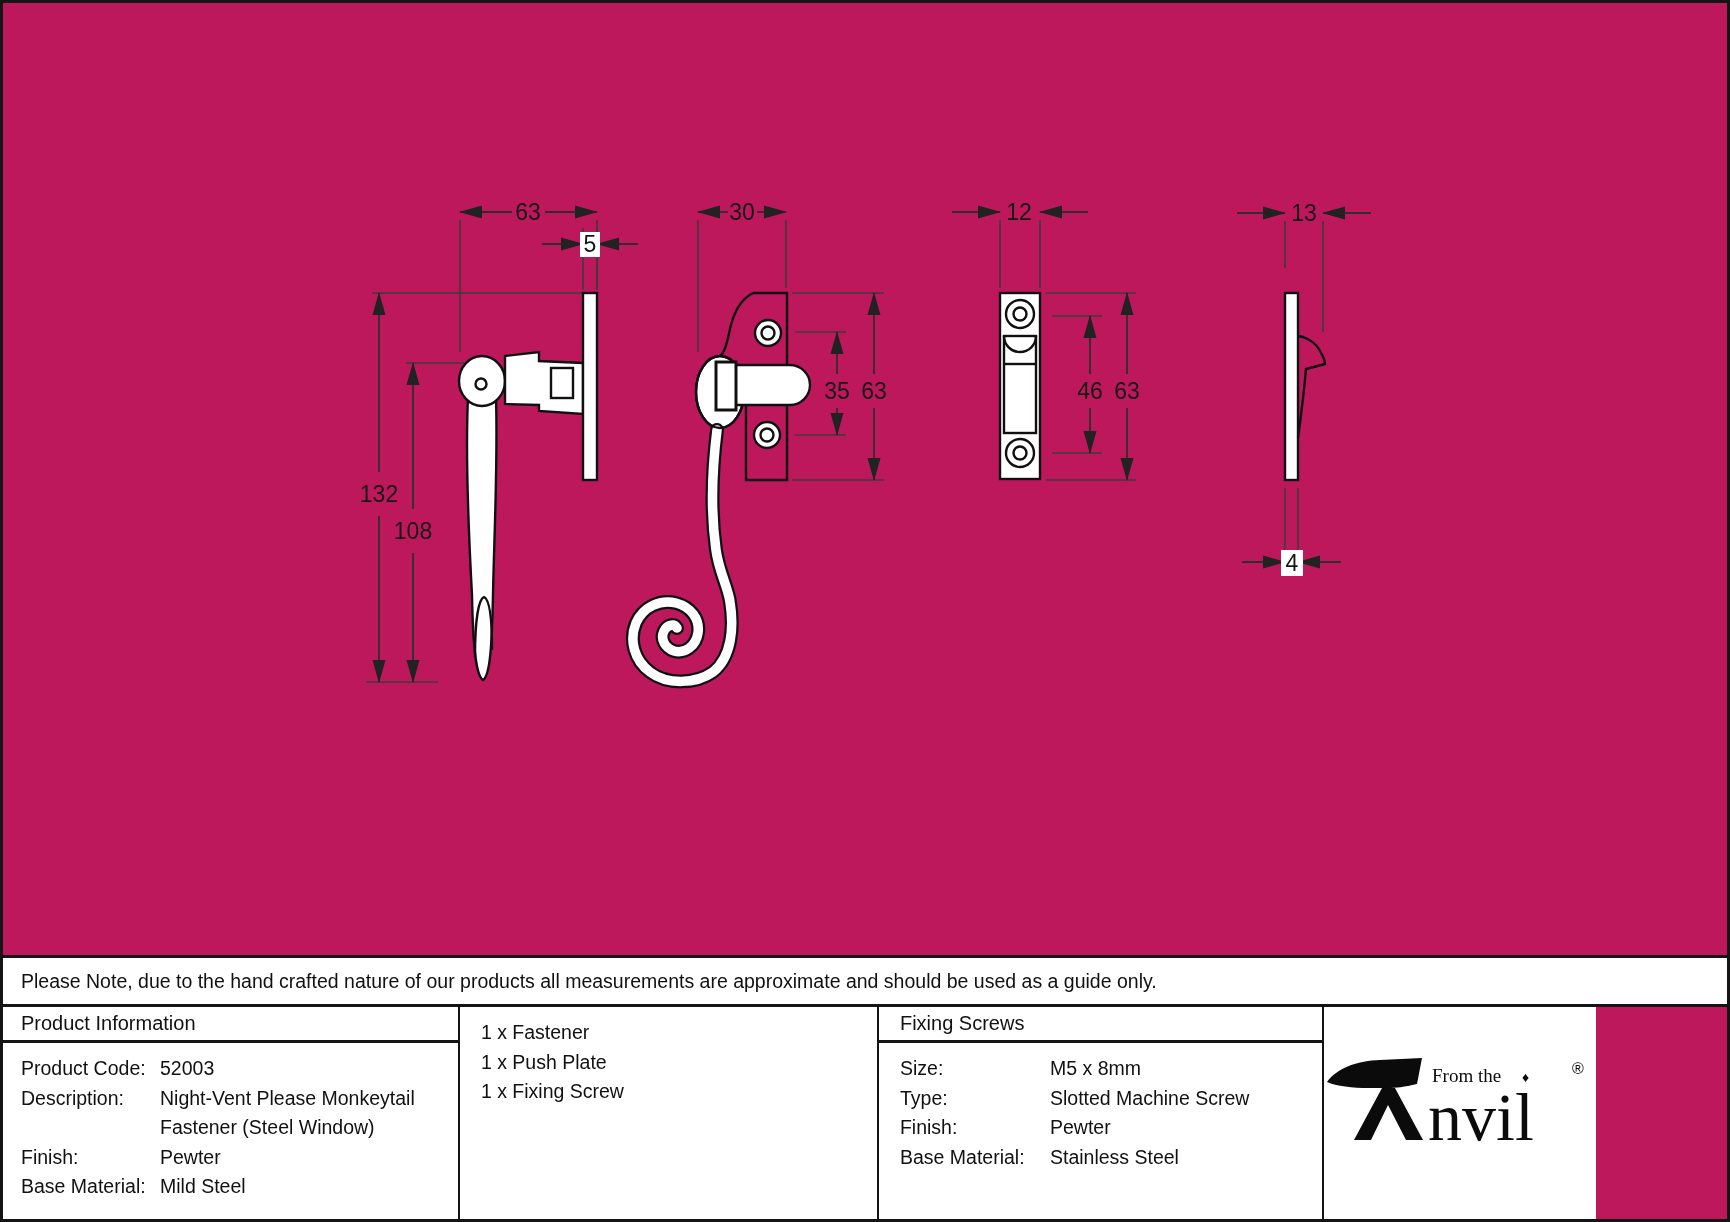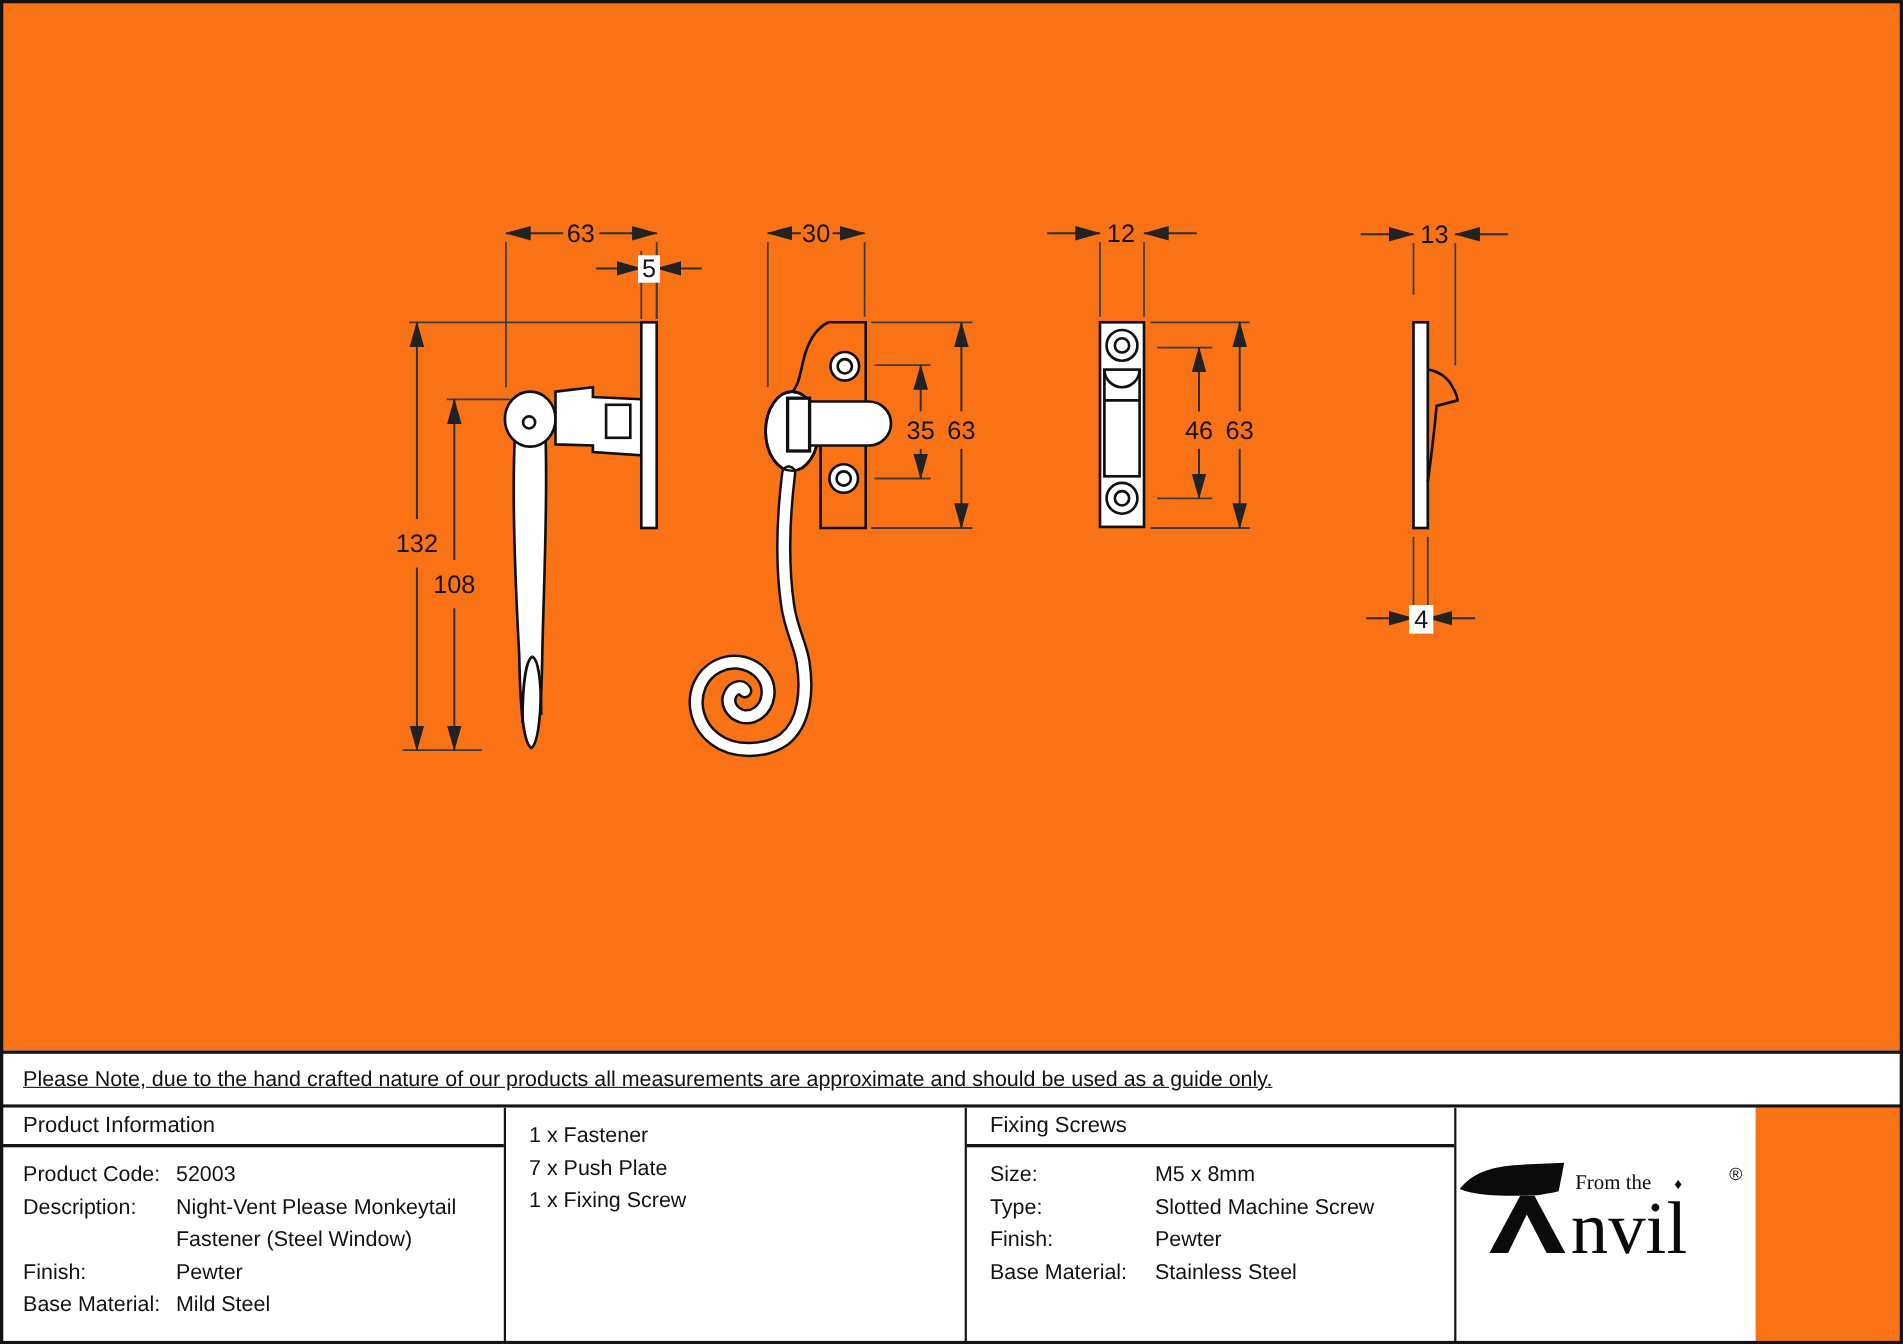--- a/index.html
+++ b/index.html
@@ -1,31 +1,31 @@
 <!DOCTYPE html>
 <html><head>
 <meta charset="utf-8">
 <style>
   html,body{margin:0;padding:0;background:#e8e8e8;}
-  .page{position:relative;width:1730px;height:1222px;background:#f97316;
+  .page{position:relative;width:1730px;height:1222px;background:#be185d;
         font-family:"Liberation Sans",sans-serif;color:#111;overflow:hidden;}
   .frame{position:absolute;inset:0;border:3px solid #141414;pointer-events:none;z-index:50;}
   .drawing-area{position:absolute;left:0;top:0;width:1730px;height:955px;}
   svg text{font-family:"Liberation Sans",sans-serif;}
   .ext{stroke:#3c3c3c;stroke-width:1.6;fill:none;}
   .dim{stroke:#2e2e2e;stroke-width:1.8;fill:none;}
   .part{stroke:#101010;stroke-width:2.4;fill:#ffffff;}
   .partln{stroke:#101010;stroke-width:2.4;fill:none;}
   .part3{stroke:#101010;stroke-width:3;fill:#ffffff;}
   .band{stroke:#101010;stroke-width:14;fill:none;stroke-linecap:round;}
   .bandin{stroke:#ffffff;stroke-width:9.5;fill:none;stroke-linecap:round;}
   .dt{font-size:23px;fill:#161616;text-anchor:middle;}
   .note-band{position:absolute;left:0;top:955px;width:1730px;height:52px;box-sizing:border-box;
              border-top:3px solid #141414;border-bottom:3px solid #141414;
-             display:flex;align-items:center;padding-left:21px;font-size:19.5px;background:#fff;text-decoration:underline;}
+             display:flex;align-items:center;padding-left:21px;font-size:19.5px;background:#fff;}
   .spec-table{position:absolute;left:0;top:1007px;width:1596px;height:215px;display:flex;background:#fff;}
   .col{box-sizing:border-box;position:relative;}
   .col + .col{border-left:2.5px solid #141414;}
   .c1{width:493px;} .c2{width:451px;} .c3{width:479px;}
   .c4{flex:1;display:flex;align-items:center;justify-content:center;}
   .col-header{height:36px;box-sizing:border-box;border-bottom:3px solid #141414;
               display:flex;align-items:center;padding-left:21px;font-size:20px;}
   .col-body{padding:11px 0 0 21px;font-size:19.5px;line-height:29.5px;}
   .kv{display:flex;}
   .kv .k{flex:none;width:139px;}
@@ -195,21 +195,21 @@
         <div class="kv">
           <span class="k">Base Material:</span>
           <span class="v">Mild Steel</span>
         </div>
       </div>
     </div>
 
     <div class="col c2">
       <div class="col-body">
         <div>1 x Fastener</div>
-        <div>7 x Push Plate</div>
+        <div>1 x Push Plate</div>
         <div>1 x Fixing Screw</div>
       </div>
     </div>
 
     <div class="col c3">
       <div class="col-header">
         <span>Fixing Screws</span>
       </div>
       <div class="col-body">
         <div class="kv">

